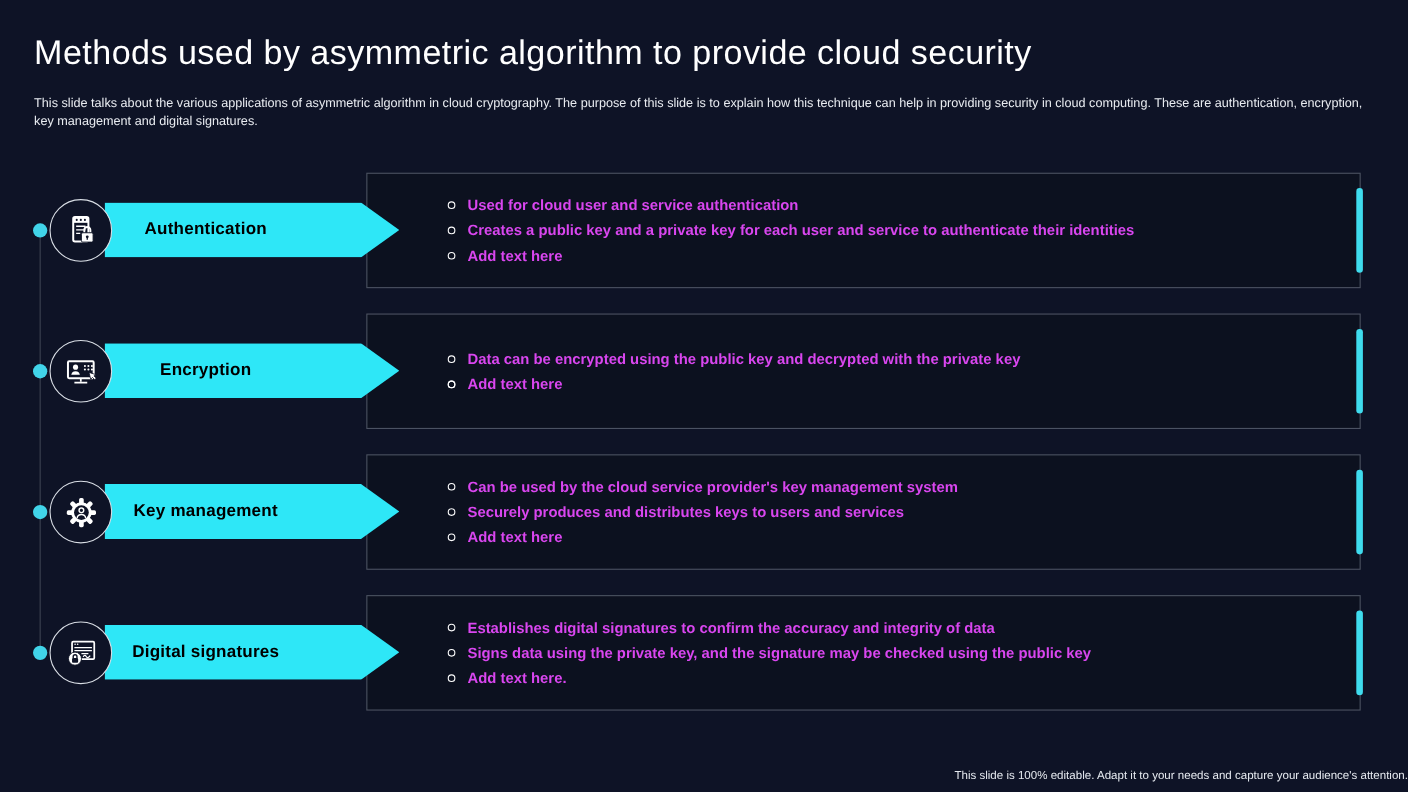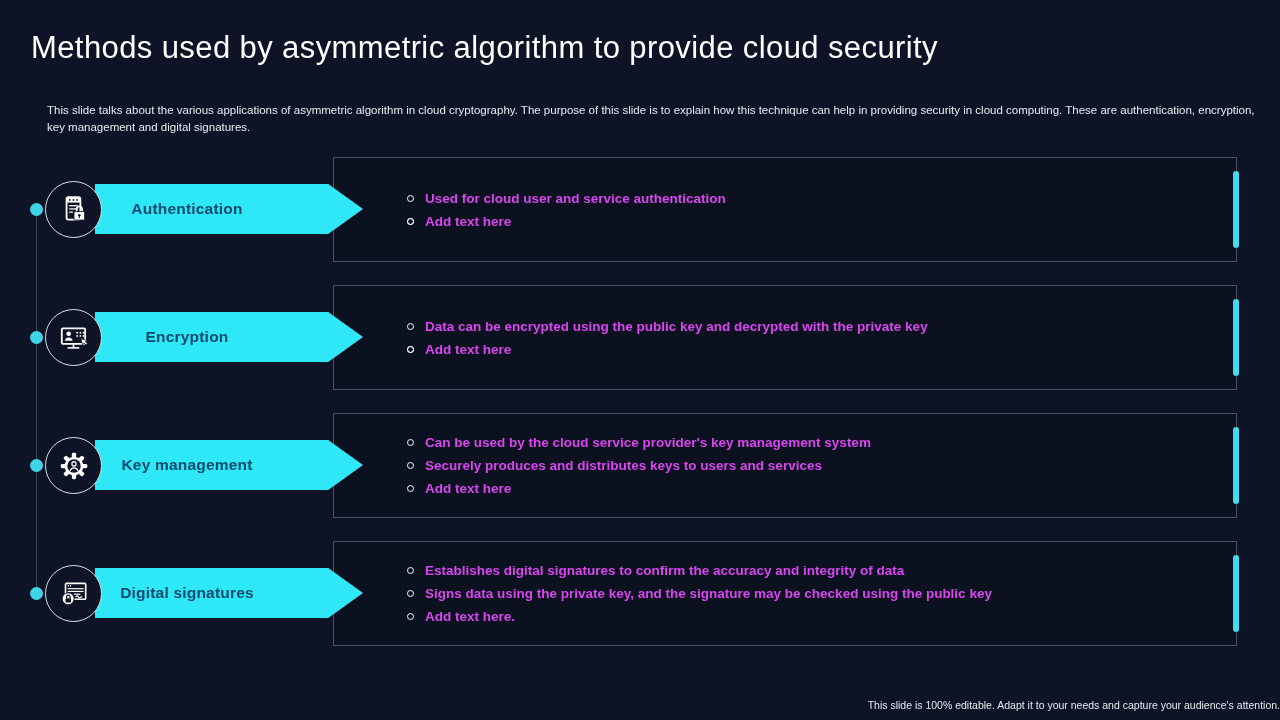--- a/index.html
+++ b/index.html
@@ -6,21 +6,21 @@
   .slide {
     position:relative; width:1280px; height:720px; overflow:hidden;
     background:#0e1326; font-family:"Liberation Sans", sans-serif;
   }
   .title {
     position:absolute; left:31px; top:30px; margin:0;
     font-size:31px; font-weight:400; color:#ffffff; letter-spacing:.4px;
     white-space:nowrap;
   }
   .desc {
-    position:absolute; left:31px; top:86px; width:1208px; margin:16px;
+    position:absolute; left:31px; top:86px; width:1208px; margin:0;
     font-size:11.5px; line-height:1.45; color:#e9ecf1;
   }
   .connector {
     position:absolute; left:36px; top:210px; width:1px; height:383px;
     background:#3c4352; z-index:0;
   }
   .row { position:absolute; left:0; width:1280px; height:105px; }
   .dot {
     position:absolute; left:30px; top:46px; width:13px; height:13px;
     border-radius:50%; background:#41d4e9; z-index:3;
@@ -33,21 +33,21 @@
   }
   .arrow {
     position:absolute; left:95px; top:27px; width:268px; height:50px;
     background:#2ee7f7;
     clip-path:polygon(0 0, 87% 0, 100% 50%, 87% 100%, 0 100%);
     z-index:1;
   }
   .arrow-label {
     position:absolute; left:8px; top:0; width:168px; height:50px;
     line-height:50px; text-align:center;
-    font-weight:700; font-size:15.5px; color:#0c4a6e; letter-spacing:.2px;
+    font-weight:700; font-size:15.5px; color:#000000; letter-spacing:.2px;
     white-space:nowrap;
   }
   .content-box {
     position:absolute; left:333px; top:0; width:904px; height:105px;
     box-sizing:border-box; border:1px solid rgba(165,175,190,.42);
     background:#0c111f;
   }
   .accent-bar {
     position:absolute; right:-3px; top:13px; bottom:13px; width:6px;
     background:#3fdcee; border-radius:3px;
@@ -99,21 +99,21 @@
         <line x1="21" y1="21.8" x2="21" y2="23.5" stroke="#0e1326" stroke-width="1.1"></line>
       </svg>
     </div>
     <div class="arrow">
       <span class="arrow-label">Authentication</span>
     </div>
     <div class="content-box">
       <span class="accent-bar"></span>
       <ul class="bullets">
         <li><span class="marker"></span><span>Used for cloud user and service authentication</span></li>
-        <li><span class="marker"></span></li>
+        <li><span class="marker"></span><span>Creates a public key and a private key for each user and service to authenticate their identities</span></li>
         <li><span class="marker"></span><span>Add text here</span></li>
       </ul>
     </div>
   </section>
 
   <section class="row" style="top:285px">
     <span class="dot"></span>
     <div class="icon-circle">
       <svg class="icon-svg" width="34" height="34" viewBox="0 0 32 32">
         <rect x="4.5" y="7" width="22" height="14.5" rx="1" fill="none" stroke="#fff" stroke-width="1.7"></rect>

